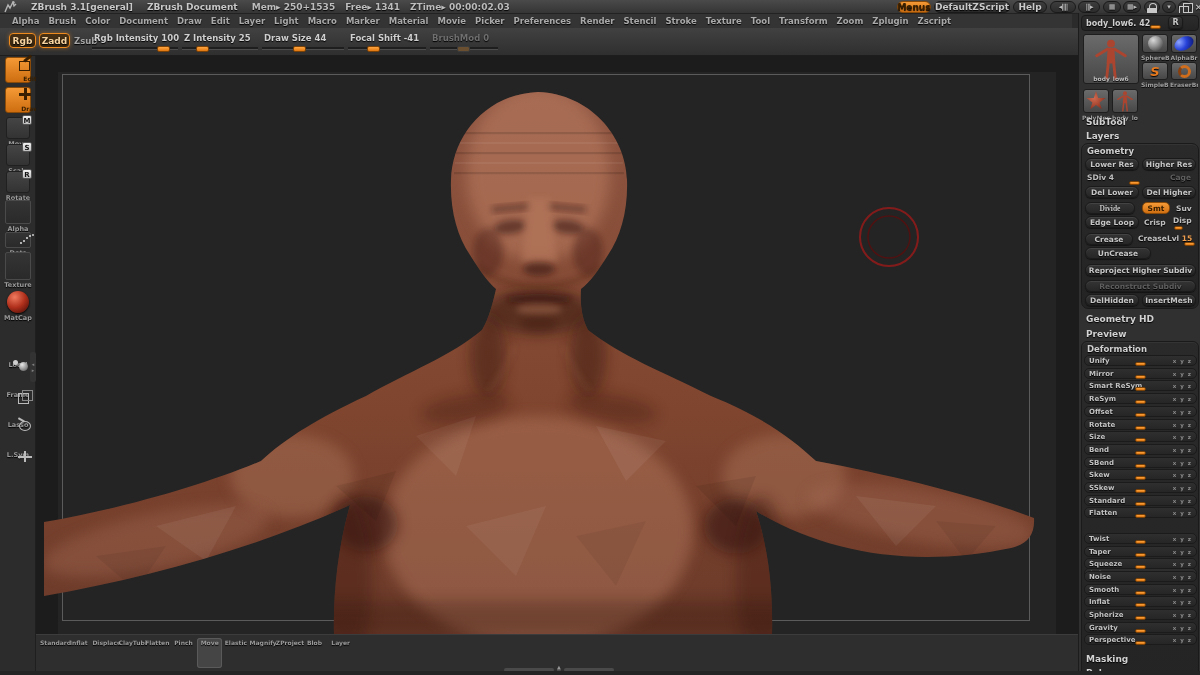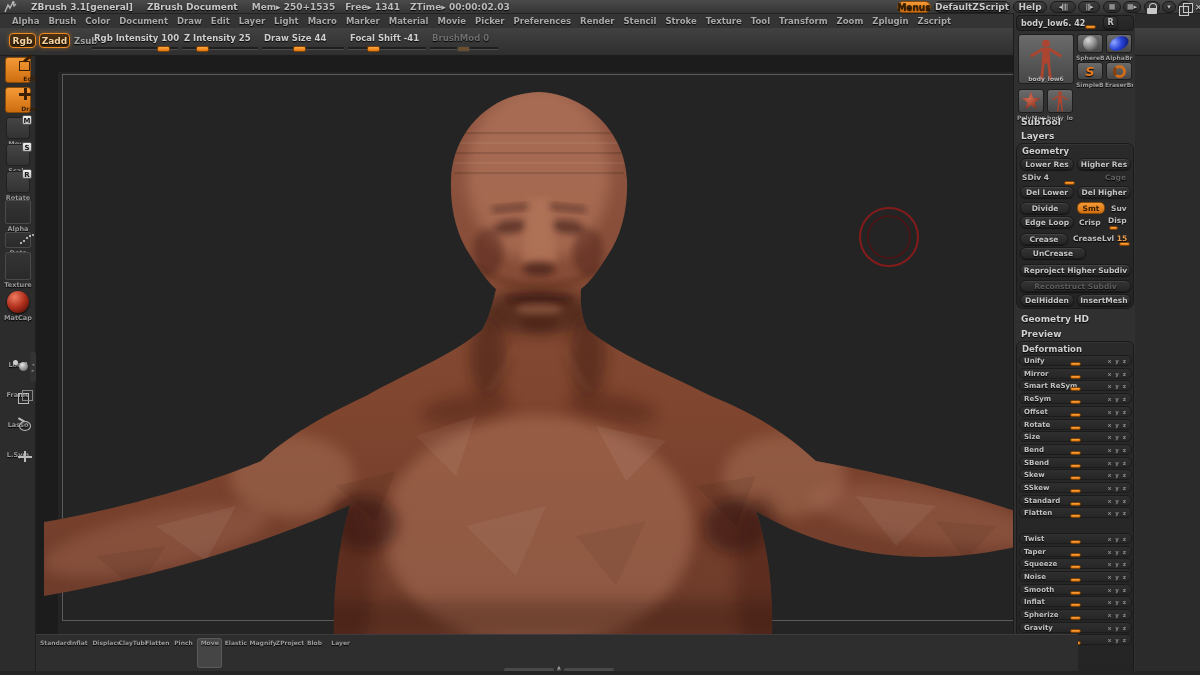--- a/index.html
+++ b/index.html
@@ -75,21 +75,21 @@
   .ico-restore::before { content:""; position:absolute; left:0; top:3px; width:8px; height:8px; border:1.5px solid #c9c9c9; background:#333; }
   .ico-restore::after { content:""; position:absolute; left:4px; top:0; width:8px; height:8px; border:1.5px solid #c9c9c9; }
 
   
   #canvas { left:36px; top:56px; width:1042px; height:579px; background:#1c1c1c; }
   #doc { position:absolute; left:22px; top:16px; width:998px; height:562px; background:#242424; }
   #doc-border { position:absolute; left:26px; top:18px; width:968px; height:547px; border:1px solid #6d6d6d; opacity:.75; }
   #model-svg { position:absolute; left:0; top:0; }
 
   
-  #rightpanel { left:1013px; top:13px; width:122px; height:662px; background:#303030; border-left:1px solid #1c1c1c; }
+  #rightpanel { left:1078px; top:13px; width:122px; height:662px; background:#303030; border-left:1px solid #1c1c1c; }
   .hdr { position:absolute; left:7px; font-size:9px; font-weight:bold; color:#d2d2d2; text-shadow:0 1px 1px #000; }
   .panelbox { position:absolute; left:2px; width:118px; background:linear-gradient(#2a2a2a,#242424);
     border:1px solid #1a1a1a; border-radius:6px; box-shadow:inset 0 1px 0 rgba(255,255,255,.05); }
   .panelbox .ptitle { position:absolute; left:5px; top:2px; font-size:8.5px; font-weight:bold; color:#cfcfcf; text-shadow:0 1px 1px #000; }
   .gbtn { position:absolute; height:12px; font-size:7.5px; }
   .gtext { position:absolute; font-size:7.5px; font-weight:bold; color:#c0c0c0; text-shadow:0 1px 1px #000; }
   .dim { color:#5f5f5f !important; }
   .minihandle { position:absolute; height:4px; width:11px; background:linear-gradient(#ffa640,#e07610); border-radius:2px; border:1px solid #7a4206; }
   .thumb { position:absolute; background:linear-gradient(#6b6b6b,#474747); border:1px solid #1e1e1e; border-radius:3px;
     display:flex; align-items:center; justify-content:center; overflow:hidden; }
@@ -411,21 +411,21 @@
       <span class="ptitle">Geometry</span>
       <span class="btn gbtn" style="left:3px; top:14px; width:54px;">Lower Res</span>
       <span class="btn gbtn" style="left:60px; top:14px; width:54px;">Higher Res</span>
       <div class="abs" style="left:3px; top:28px; width:78px; height:12px;">
         <span class="gtext" style="left:2px; top:1px;"><span>SDiv</span> <span>4</span></span>
         <span class="minihandle" style="left:44px; bottom:-1px;"></span>
       </div>
       <span class="gtext dim" style="left:88px; top:29px;">Cage</span>
       <span class="btn gbtn" style="left:3px; top:42px; width:54px;">Del Lower</span>
       <span class="btn gbtn" style="left:60px; top:42px; width:54px;">Del Higher</span>
-      <span class="btn gbtn" style="left:3px; top:58px; width:50px;">Divide</span>
+      <span class="btn gbtn" style="left:3px; top:58px; width:50px;font-family:Liberation Serif, serif;">Divide</span>
       <span class="oactive gbtn" style="left:60px; top:58px; width:28px; border-radius:5px;">Smt</span>
       <span class="gtext" style="left:94px; top:60px;">Suv</span>
       <span class="btn gbtn" style="left:3px; top:72px; width:54px;">Edge Loop</span>
       <span class="gtext" style="left:62px; top:74px;">Crisp</span>
       <div class="abs" style="left:90px; top:72px; width:26px; height:13px;">
         <span class="gtext" style="left:1px; top:0;">Disp</span>
         <span class="minihandle" style="left:2px; bottom:-1px; width:9px;"></span>
       </div>
       <span class="btn gbtn" style="left:3px; top:89px; width:48px;">Crease</span>
       <div class="abs" style="left:55px; top:89px; width:60px; height:12px;">

